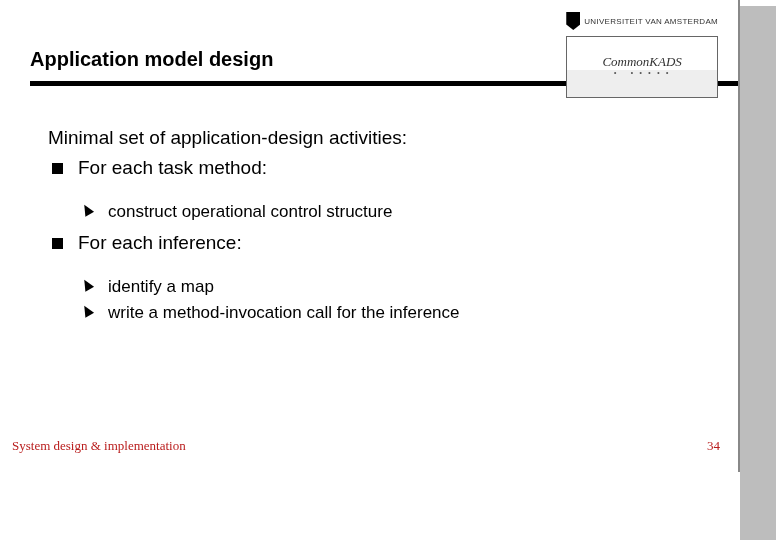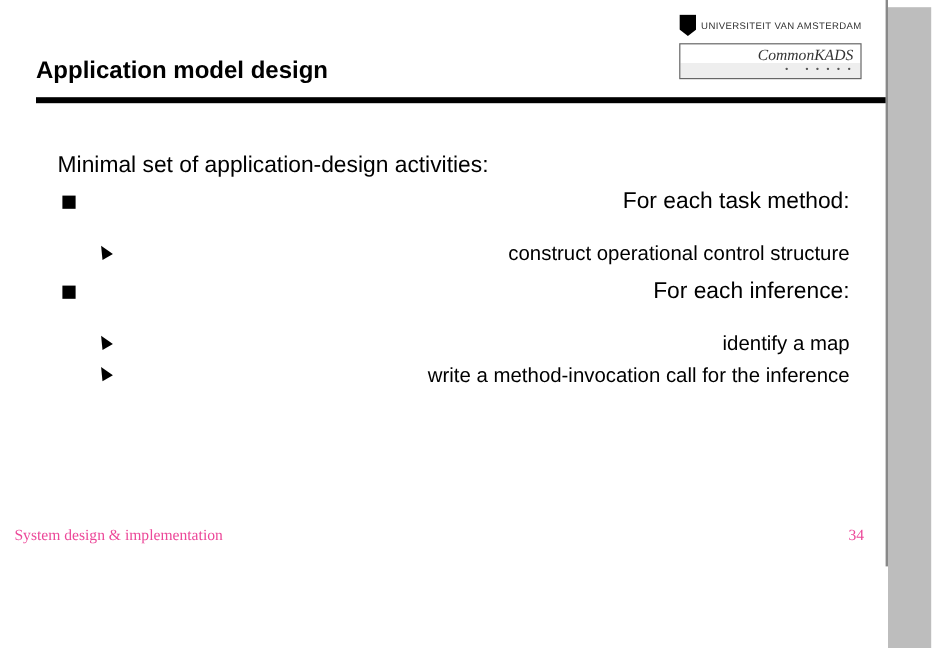--- a/index.html
+++ b/index.html
@@ -31,26 +31,27 @@
     margin-bottom: 6px;
   }
   .crest {
     width: 14px; height: 18px;
     background: #000;
     clip-path: polygon(0 0, 100% 0, 100% 70%, 50% 100%, 0 70%);
   }
   .uni-text { font-size: 8px; letter-spacing: 0.3px; }
   .logo2 {
     border: 1px solid #666;
-    padding: 2px 6px;
+    padding: 18px 6px;
     font-family: Georgia, 'Times New Roman', serif;
     font-style: italic;
     font-size: 13px;
     background: linear-gradient(to bottom, #fff 55%, #eee 55%);
     line-height: 1.1;
+    text-align: center;
   }
   .logo2 .dots {
     display: block;
     font-style: normal;
     font-size: 8px;
     letter-spacing: 2px;
     color: #555;
     margin-top: 1px;
   }
   .title {
@@ -62,21 +63,21 @@
     border: none;
     border-top: 5px solid #000;
     margin: 10px 0 0 0;
     width: 100%;
   }
   .content {
     padding: 38px 30px 0 48px;
     font-size: 19px;
     line-height: 1.45;
   }
-  ul { list-style: none; text-align: right; }
+  ul { list-style: none; }
   .lvl1 { margin-left: 0; }
   .lvl1 > li { position: relative; padding-left: 30px; margin-top: 2px; }
   .lvl1 > li::before {
     content: "";
     position: absolute;
     left: 4px; top: 9px;
     width: 11px; height: 11px;
     background: #000;
   }
   .lvl2 { margin-left: 0; margin-top: 18px; margin-bottom: 4px; }
@@ -93,21 +94,21 @@
   }
   .footer {
     position: absolute;
     bottom: 18px;
     left: 12px;
     right: 18px;
     display: flex;
     justify-content: space-between;
     font-family: Georgia, 'Times New Roman', serif;
     font-size: 13px;
-    color: #ec4899;
+    color: #b91c1c;
   }
   .side-shadow {
     position: absolute;
     left: 740px;
     top: 6px;
     width: 36px;
     height: 534px;
     background: #bdbdbd;
   }
 </style>

